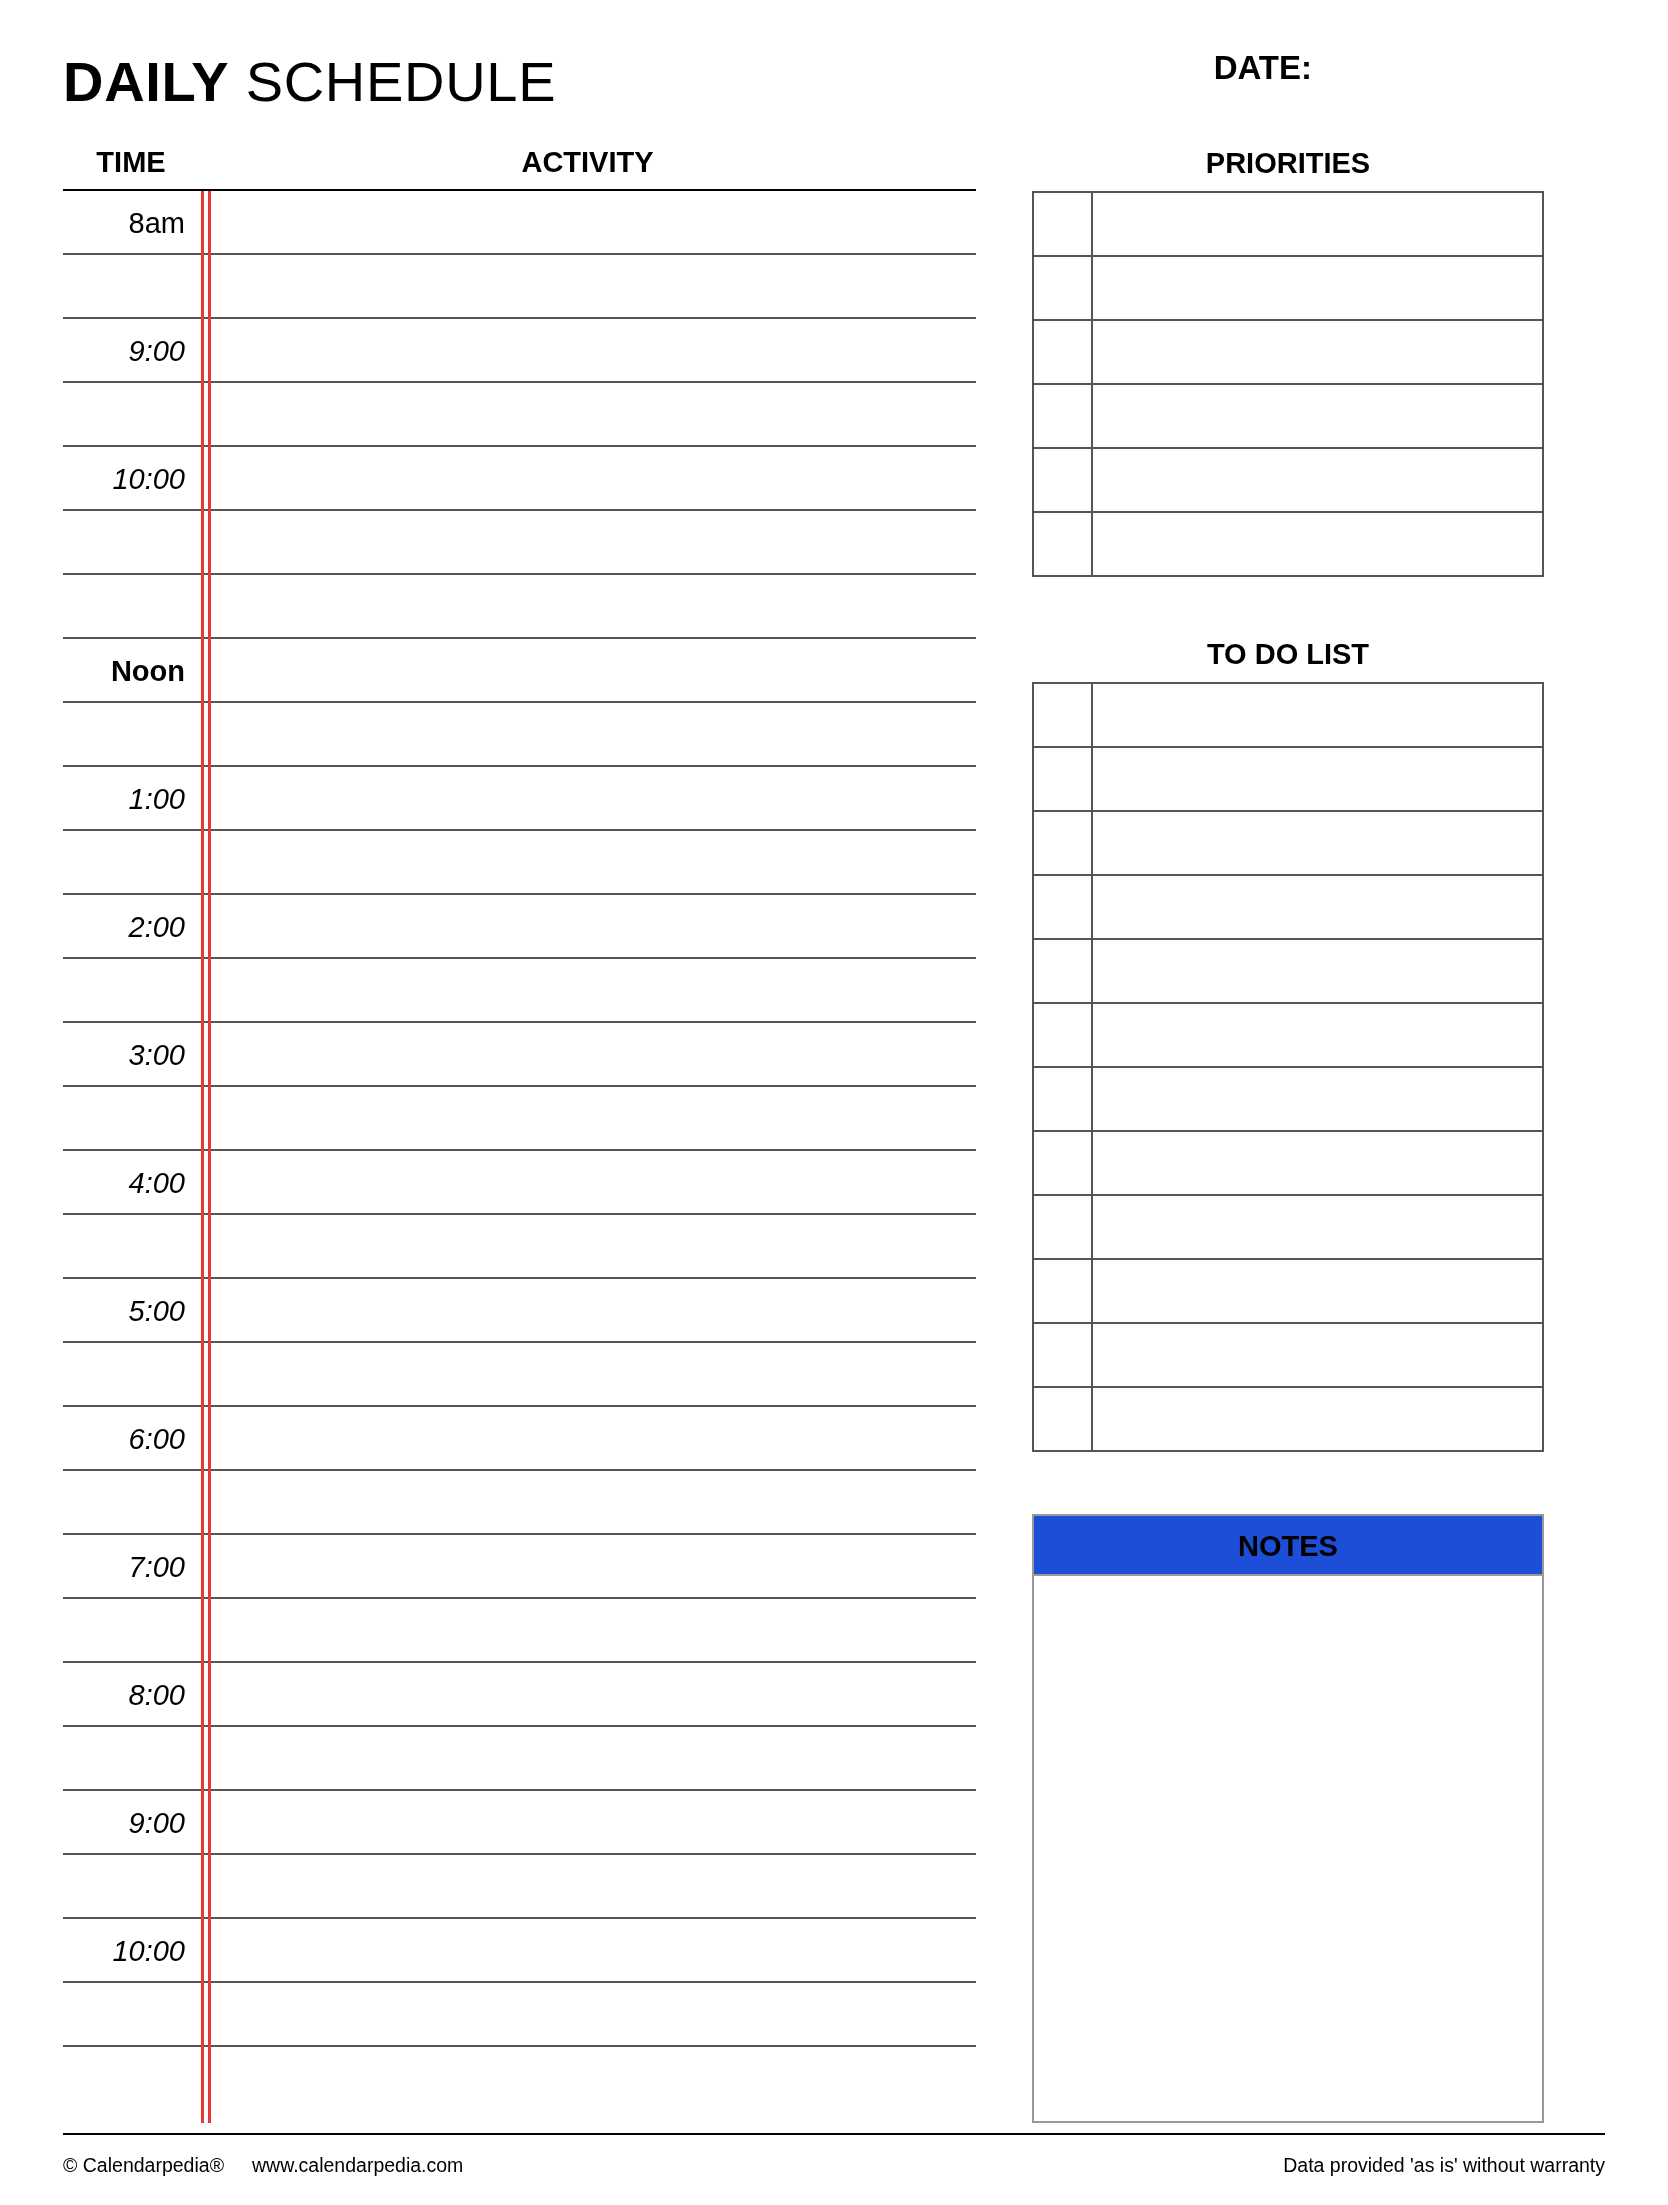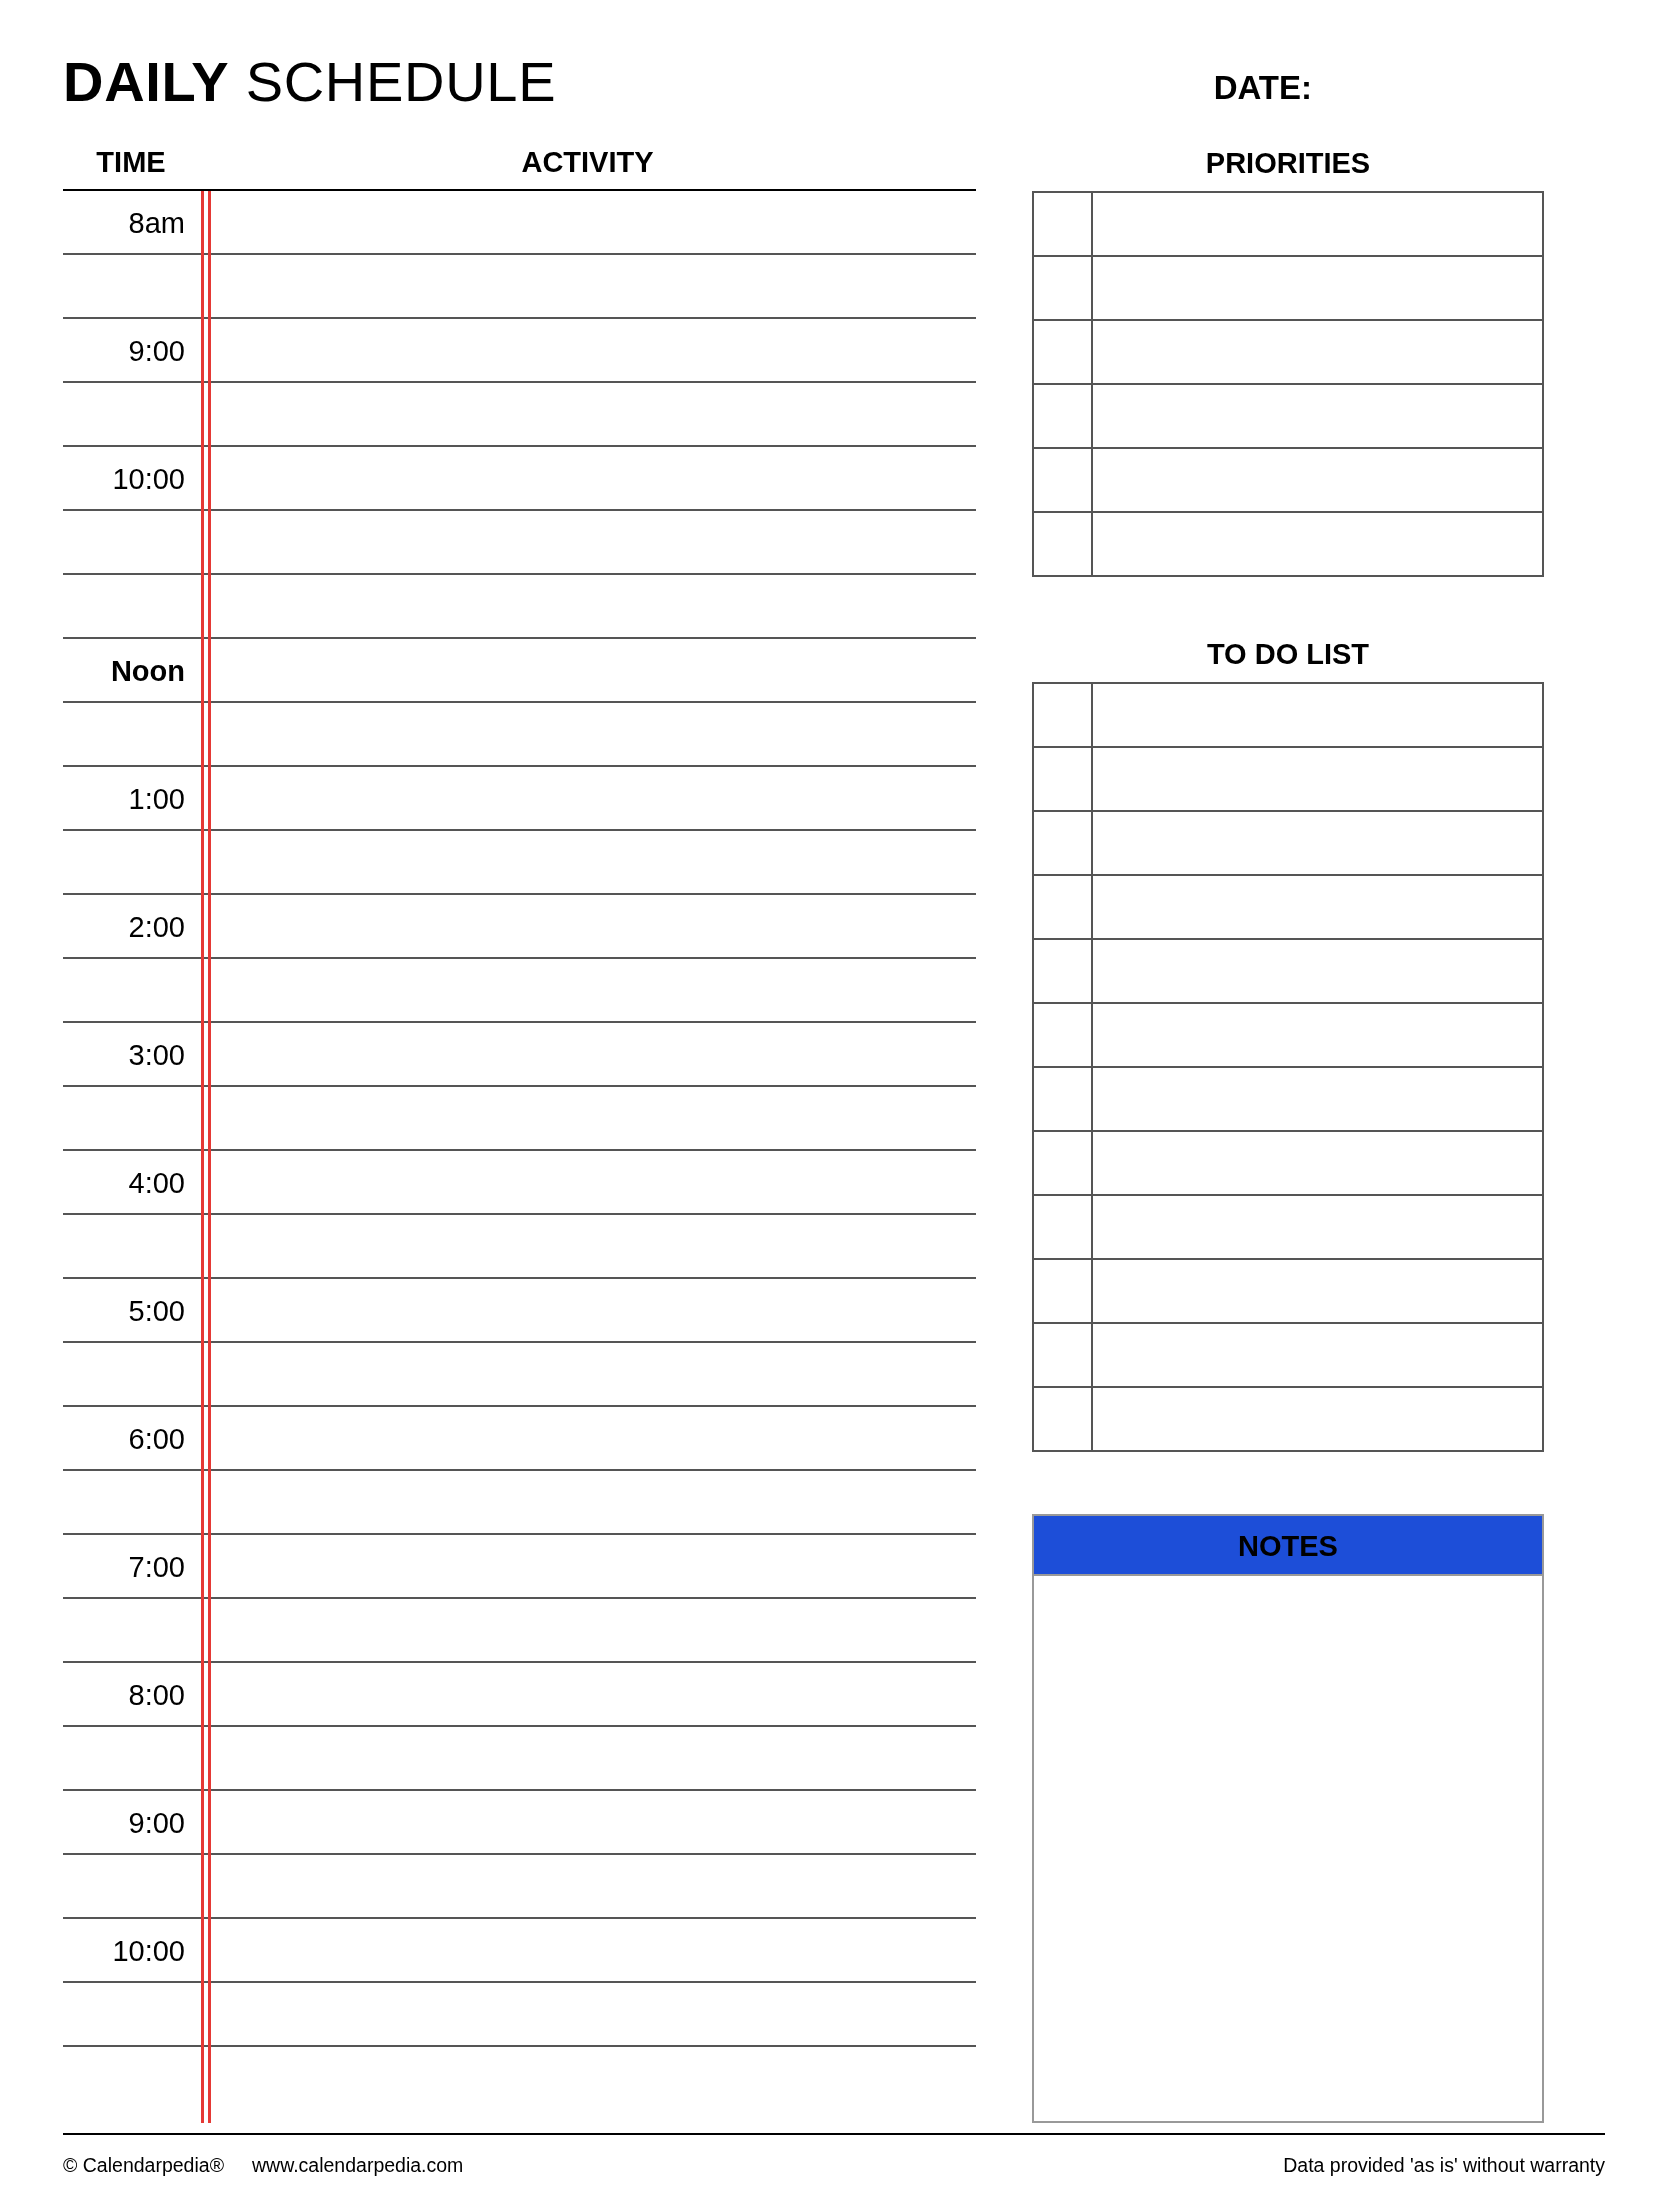--- a/index.html
+++ b/index.html
@@ -15,21 +15,20 @@
   .page {
     padding: 49px 63px 28px 63px;
     width: 100%;
     height: 100%;
     display: flex;
     flex-direction: column;
   }
   .header-row {
     display: flex;
     justify-content: space-between;
-    align-items: flex-end;
     margin-bottom: 21px;
   }
   .title {
     font-size: 56px;
     letter-spacing: 0.7px;
   }
   .title .bold { font-weight: 900; }
   .title .light { font-weight: 400; }
   .date-label {
     font-size: 33px;
@@ -80,21 +79,21 @@
     height: 64px;
     border-bottom: 2.1px solid #555;
   }
   .sched-row .time-cell {
     width: 136px;
     padding-right: 14px;
     text-align: right;
     font-size: 29px;
     line-height: 64px;
   }
-  .sched-row.hour .time-cell { font-weight: 400; }
+  .sched-row.hour .time-cell { font-weight: 400; font-style: italic; }
   .sched-row.noon .time-cell { font-weight: 700; }
   .sched-row.first .time-cell { font-weight: 400; }
   .sched-row .act-cell { flex: 1; }
   .redline {
     position: absolute;
     top: 0; bottom: 0;
     width: 2.8px;
     background: #e53935;
   }
   .redline.l1 { left: 138px; }

